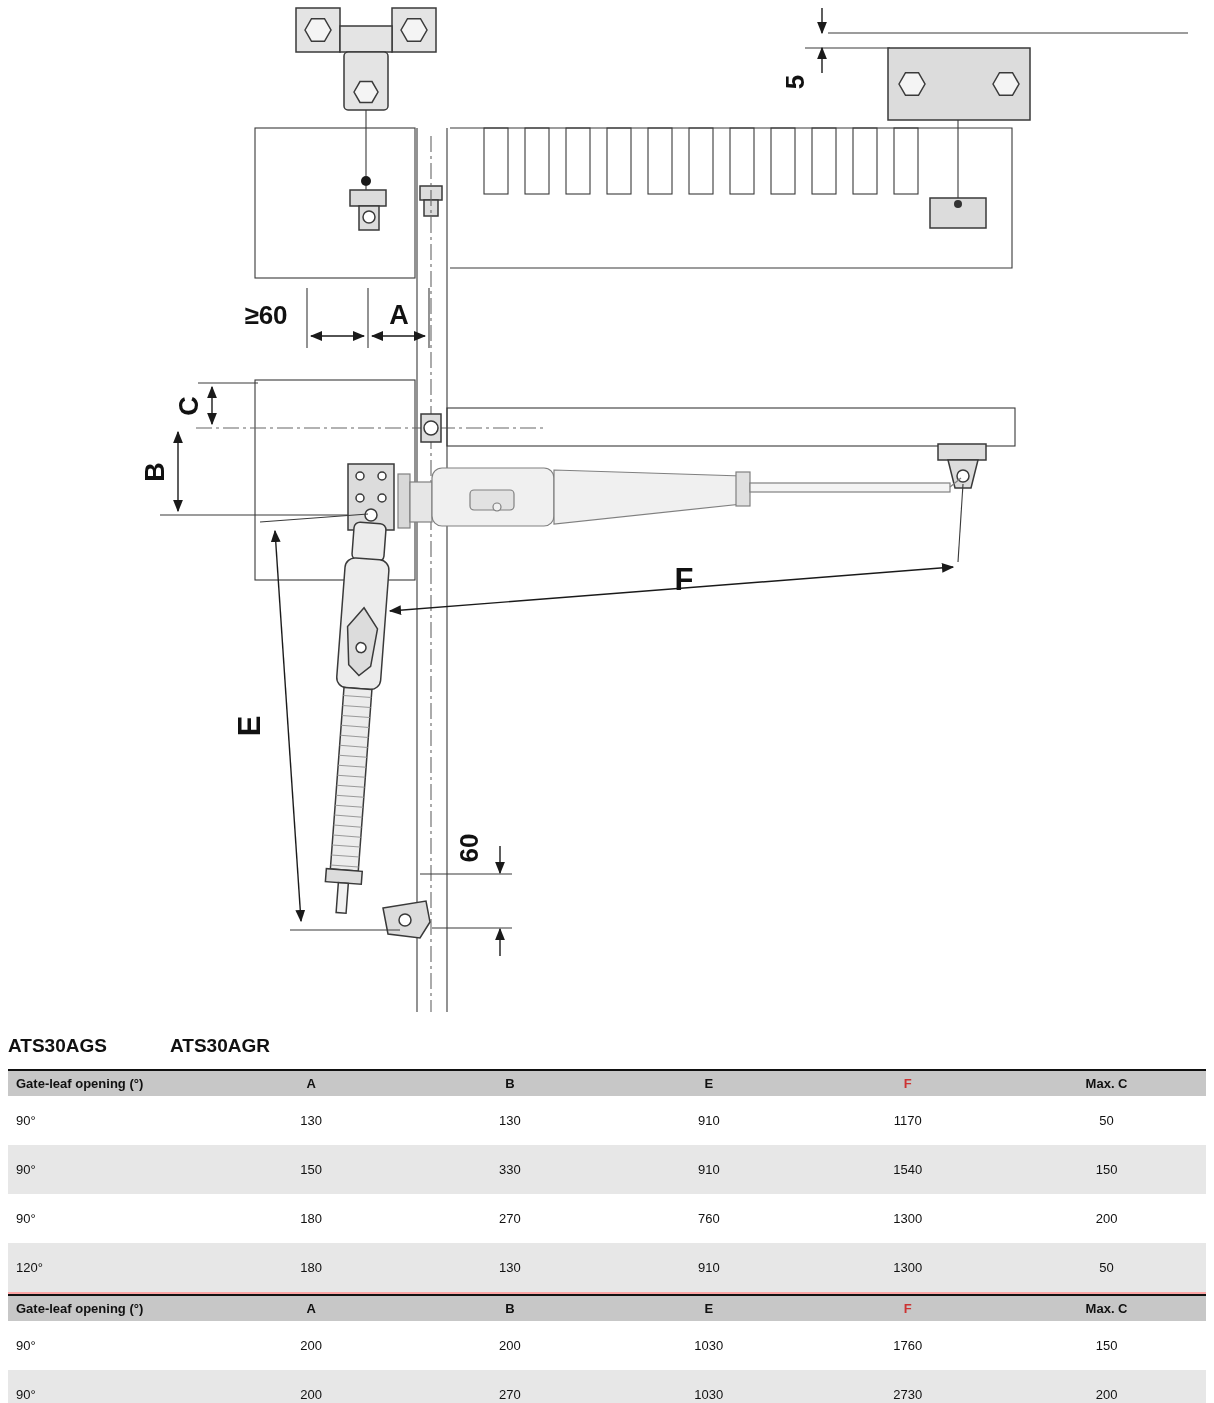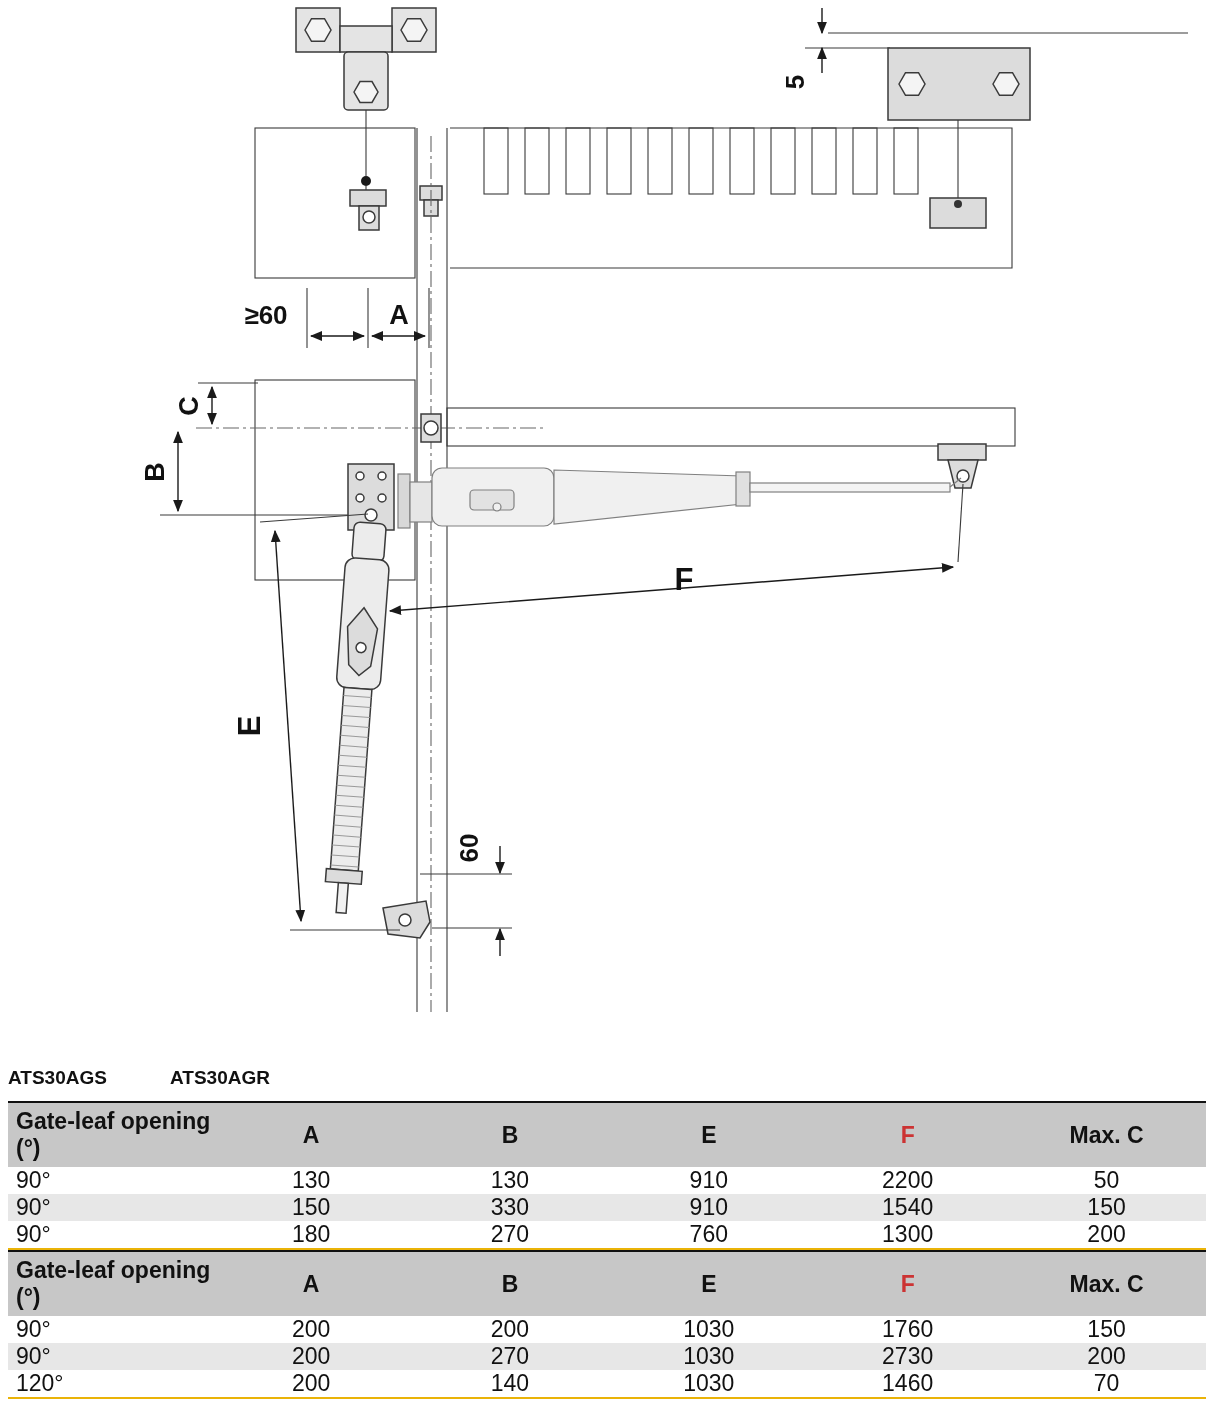--- a/index.html
+++ b/index.html
@@ -7,31 +7,31 @@
 
   .diagram-wrap { width:1214px; height:1035px; overflow:hidden; }
   svg text { font-family:"Liberation Sans", sans-serif; font-weight:bold; fill:#111; }
   .dim { stroke:#1a1a1a; stroke-width:1.4; }
   .thin { stroke:#3a3a3a; stroke-width:1.1; fill:none; }
   .part { stroke:#3a3a3a; stroke-width:1.5; }
   .lite { stroke:#808080; stroke-width:1.2; }
   .cdash { stroke:#666; stroke-width:1.1; stroke-dasharray:16 4 3 4; fill:none; }
 
   .tables { padding:0 8px; }
-  .section-titles { display:flex; margin:32px 0 12px; font-weight:bold; font-size:19px; }
+  .section-titles { display:flex; margin:0 0 12px; font-weight:bold; font-size:19px; }
   .section-titles .t1 { width:162px; }
   .section-titles.second { margin-top:34px; }
 
   table { width:100%; border-collapse:collapse; table-layout:fixed;
-          border-top:2px solid #111; border-bottom:2px solid #eab308; font-size:23px; }
+          border-top:2px solid #111; border-bottom:2px solid #fca5a5; font-size:13px; }
   col.c-first { width:17%; }
   thead th { background:var(--header-bg,#c7c7c7); font-weight:bold; text-align:center; padding:5px 0; }
   thead th.col-first { text-align:left; padding-left:8px; }
   th.f-col { color:var(--f-color,#cc3333); }
-  tbody td { text-align:center; padding:0 0; }
+  tbody td { text-align:center; padding:17px 0; }
   tbody td.col-first { text-align:left; padding-left:8px; }
   tbody tr:nth-child(even) { background:var(--row-alt,#e7e7e7); }
 </style>
 </head>
 <body>
 
 <div class="diagram-wrap">
 <svg width="1214" height="1035" viewBox="0 0 1214 1035">
   <defs>
     <marker id="arr" viewBox="0 0 10 8" refX="9" refY="4" markerWidth="9" markerHeight="7" orient="auto-start-reverse">
@@ -201,38 +201,46 @@
         <th class="f-col">F</th>
         <th>Max. C</th>
       </tr>
     </thead>
     <tbody>
         <tr>
           <td class="col-first">90°</td>
           <td>130</td>
           <td>130</td>
           <td>910</td>
-          <td>2200</td>
+          <td>1170</td>
           <td>50</td>
         </tr>
         <tr>
           <td class="col-first">90°</td>
           <td>150</td>
           <td>330</td>
           <td>910</td>
           <td>1540</td>
           <td>150</td>
         </tr>
         <tr>
           <td class="col-first">90°</td>
           <td>180</td>
           <td>270</td>
           <td>760</td>
           <td>1300</td>
           <td>200</td>
+        </tr>
+        <tr>
+          <td class="col-first">120°</td>
+          <td>180</td>
+          <td>130</td>
+          <td>910</td>
+          <td>1300</td>
+          <td>50</td>
         </tr>
       </tbody>
   </table>
 
   <table>
     <colgroup>
         <col class="c-first">
         <col>
         <col>
         <col>

